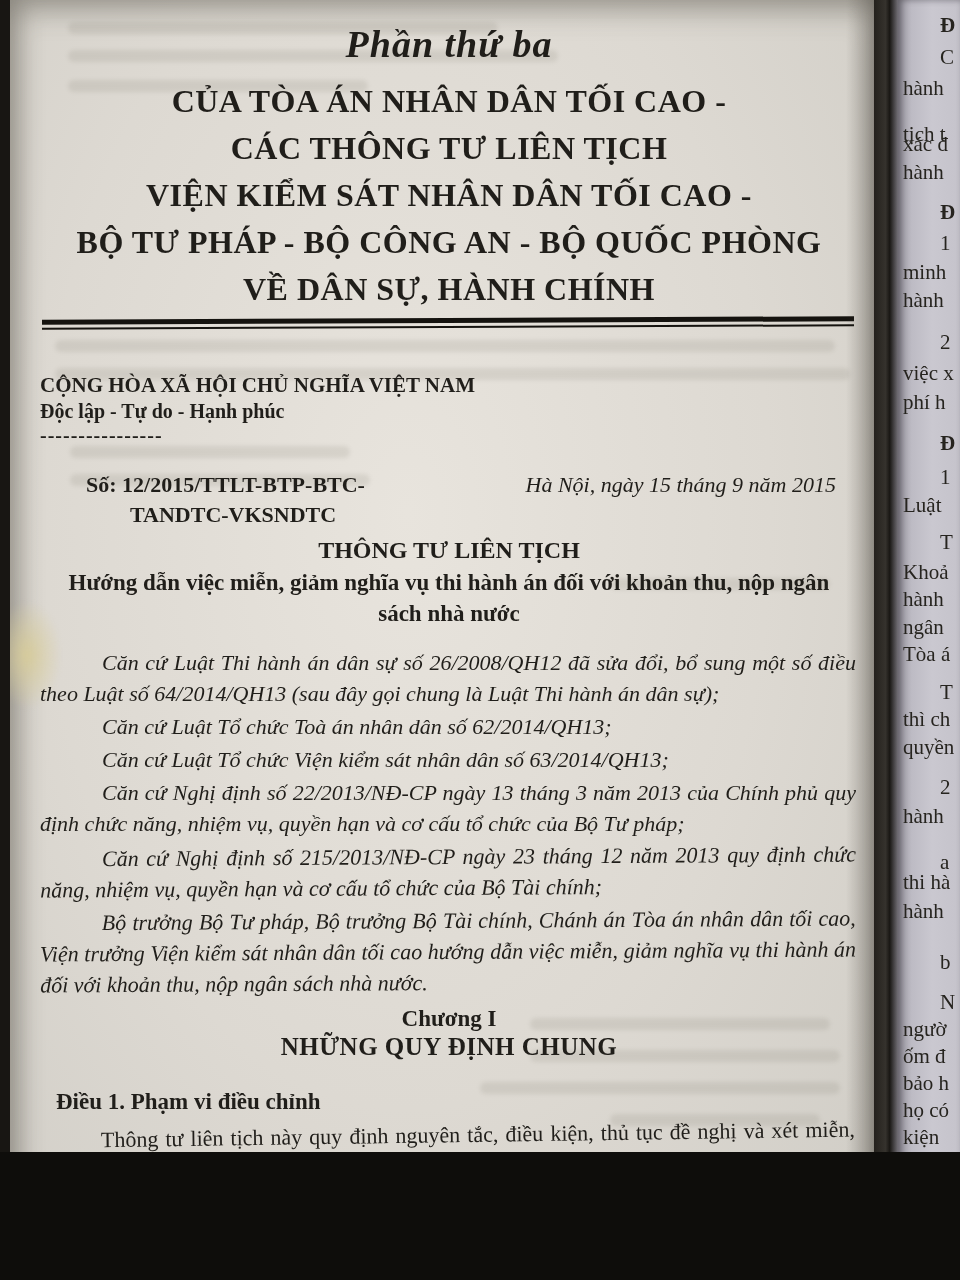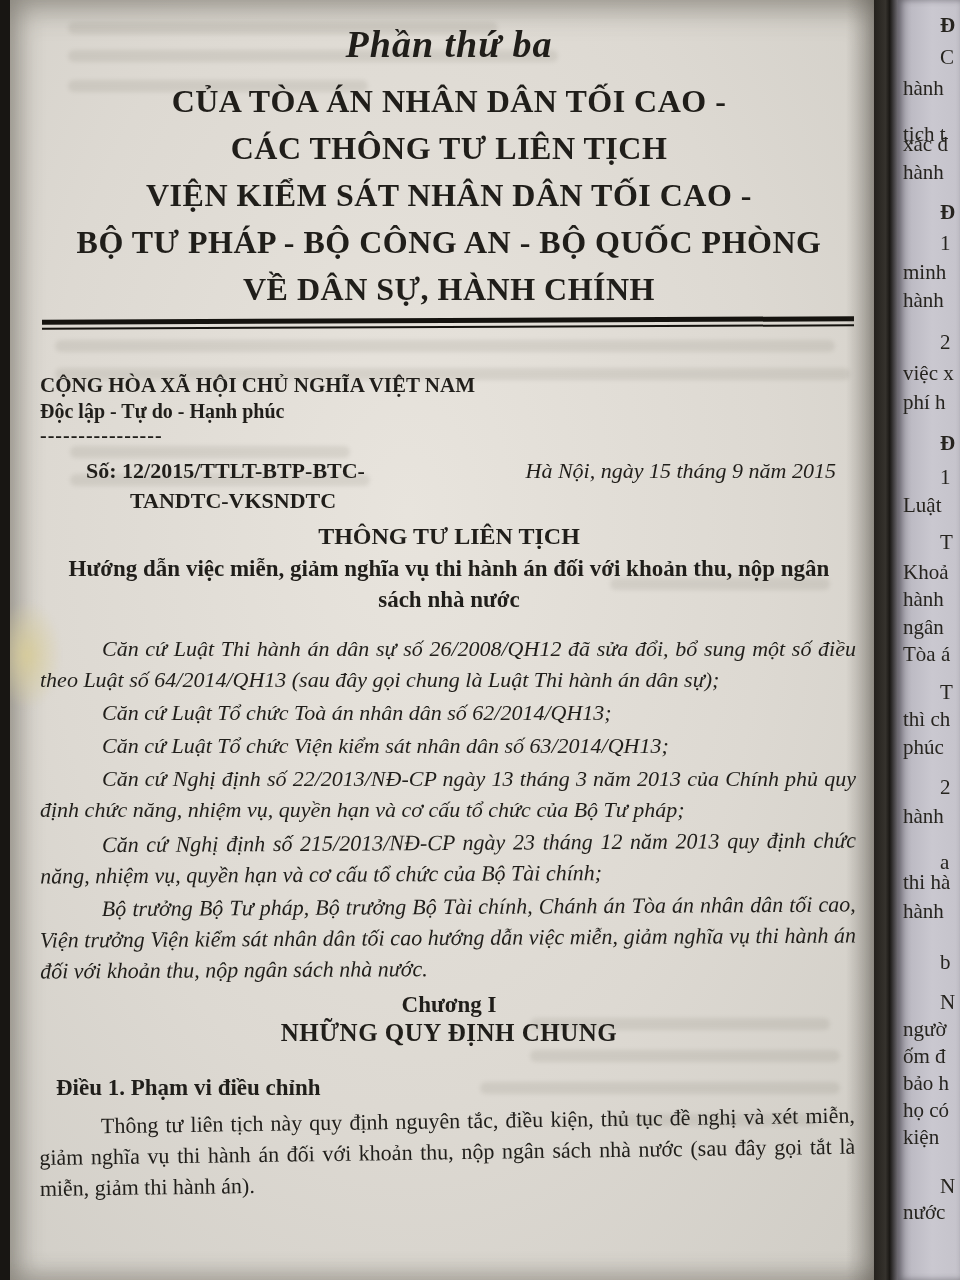--- a/index.html
+++ b/index.html
@@ -1,16 +1,16 @@
 <!DOCTYPE html>
 <html><head>
 <meta charset="utf-8">
 <style>
   html,body{margin:0;padding:0;background:#0e0d0b;}
-  .photo{position:relative;width:960px;height:1280px;overflow:hidden;
+  .photo{position:relative;width:960px;height:1152px;overflow:hidden;
          background:#181613;font-family:"Liberation Serif","DejaVu Serif",serif;color:#201e1a;}
   
   .page-main{position:absolute;left:10px;top:0;width:864px;height:1280px;
     background:
       radial-gradient(ellipse at 46% 40%, #e8e4dd 0%, #ddd9d2 55%, #cfccc5 100%);
     box-shadow:inset 0 14px 26px rgba(70,65,55,.28), inset 14px 0 22px rgba(70,65,55,.22),
                inset 0 -10px 20px rgba(70,65,55,.18);
     overflow:hidden;}
   .content{position:relative;padding:16px 16px 0 30px;z-index:3;}
   .part-title{margin:2px 0 8px;text-align:center;font-size:38px;line-height:52px;
@@ -18,21 +18,21 @@
   .main-title{text-align:center;font-weight:700;font-size:32px;line-height:47px;
               letter-spacing:.5px;margin-bottom:5px;}
   .rule-double{height:3px;border-top:5px solid #15130f;border-bottom:2px solid #15130f;
                margin:0 4px 44px 2px;transform:rotate(-.25deg);}
   .header-cols{display:flex;align-items:flex-start;}
   .issuer{width:348px;text-align:center;font-weight:700;font-size:21px;line-height:27.5px;}
   .divider{font-weight:700;letter-spacing:1px;font-size:20px;line-height:22px;}
   .national{flex:1;}
   .national .l1{font-weight:700;font-size:21px;line-height:27px;}
   .national .l2{font-weight:700;font-size:20px;line-height:25px;}
-  .num-date-row{position:relative;margin-top:10px;height:62px;}
+  .num-date-row{position:relative;margin-top:24px;height:62px;}
   .doc-number{display:inline-block;margin-left:46px;font-size:22px;line-height:30px;font-weight:600;}
   .doc-number .n2{padding-left:44px;}
   .date-line{position:absolute;right:22px;top:2px;font-style:italic;font-size:22px;}
   .doc-type{margin-top:4px;text-align:center;font-weight:700;font-size:24px;line-height:29px;}
   .doc-subject{text-align:center;font-weight:700;font-size:23px;line-height:31px;margin-top:2px;}
   .preamble{margin-top:18px;}
   .preamble p{margin:0 2px 2px 0;font-style:italic;font-size:22px;line-height:31px;
               text-align:justify;text-indent:62px;}
   .preamble p.tilt{transform:rotate(-.35deg);}
   .chapter{margin-top:8px;text-align:center;}
@@ -153,21 +153,21 @@
       <span class="frag b ind" style="top: 430px;">Đ</span>
       <span class="frag ind" style="top: 464px;">1</span>
       <span class="frag" style="top: 492px;">Luật</span>
       <span class="frag ind" style="top: 529px;">T</span>
       <span class="frag" style="top: 559px;">Khoả</span>
       <span class="frag" style="top: 586px;">hành</span>
       <span class="frag" style="top: 614px;">ngân</span>
       <span class="frag" style="top: 641px;">Tòa á</span>
       <span class="frag ind" style="top: 679px;">T</span>
       <span class="frag" style="top: 706px;">thì ch</span>
-      <span class="frag" style="top: 734px;">phúc</span>
+      <span class="frag" style="top: 734px;">quyền</span>
       <span class="frag ind" style="top: 774px;">2</span>
       <span class="frag" style="top: 803px;">hành</span>
       <span class="frag ind" style="top: 849px;">a</span>
       <span class="frag" style="top: 869px;">thi hà</span>
       <span class="frag" style="top: 898px;">hành</span>
       <span class="frag ind" style="top: 949px;">b</span>
       <span class="frag ind" style="top: 989px;">N</span>
       <span class="frag" style="top: 1016px;">ngườ</span>
       <span class="frag" style="top: 1043px;">ốm đ</span>
       <span class="frag" style="top: 1070px;">bảo h</span>

